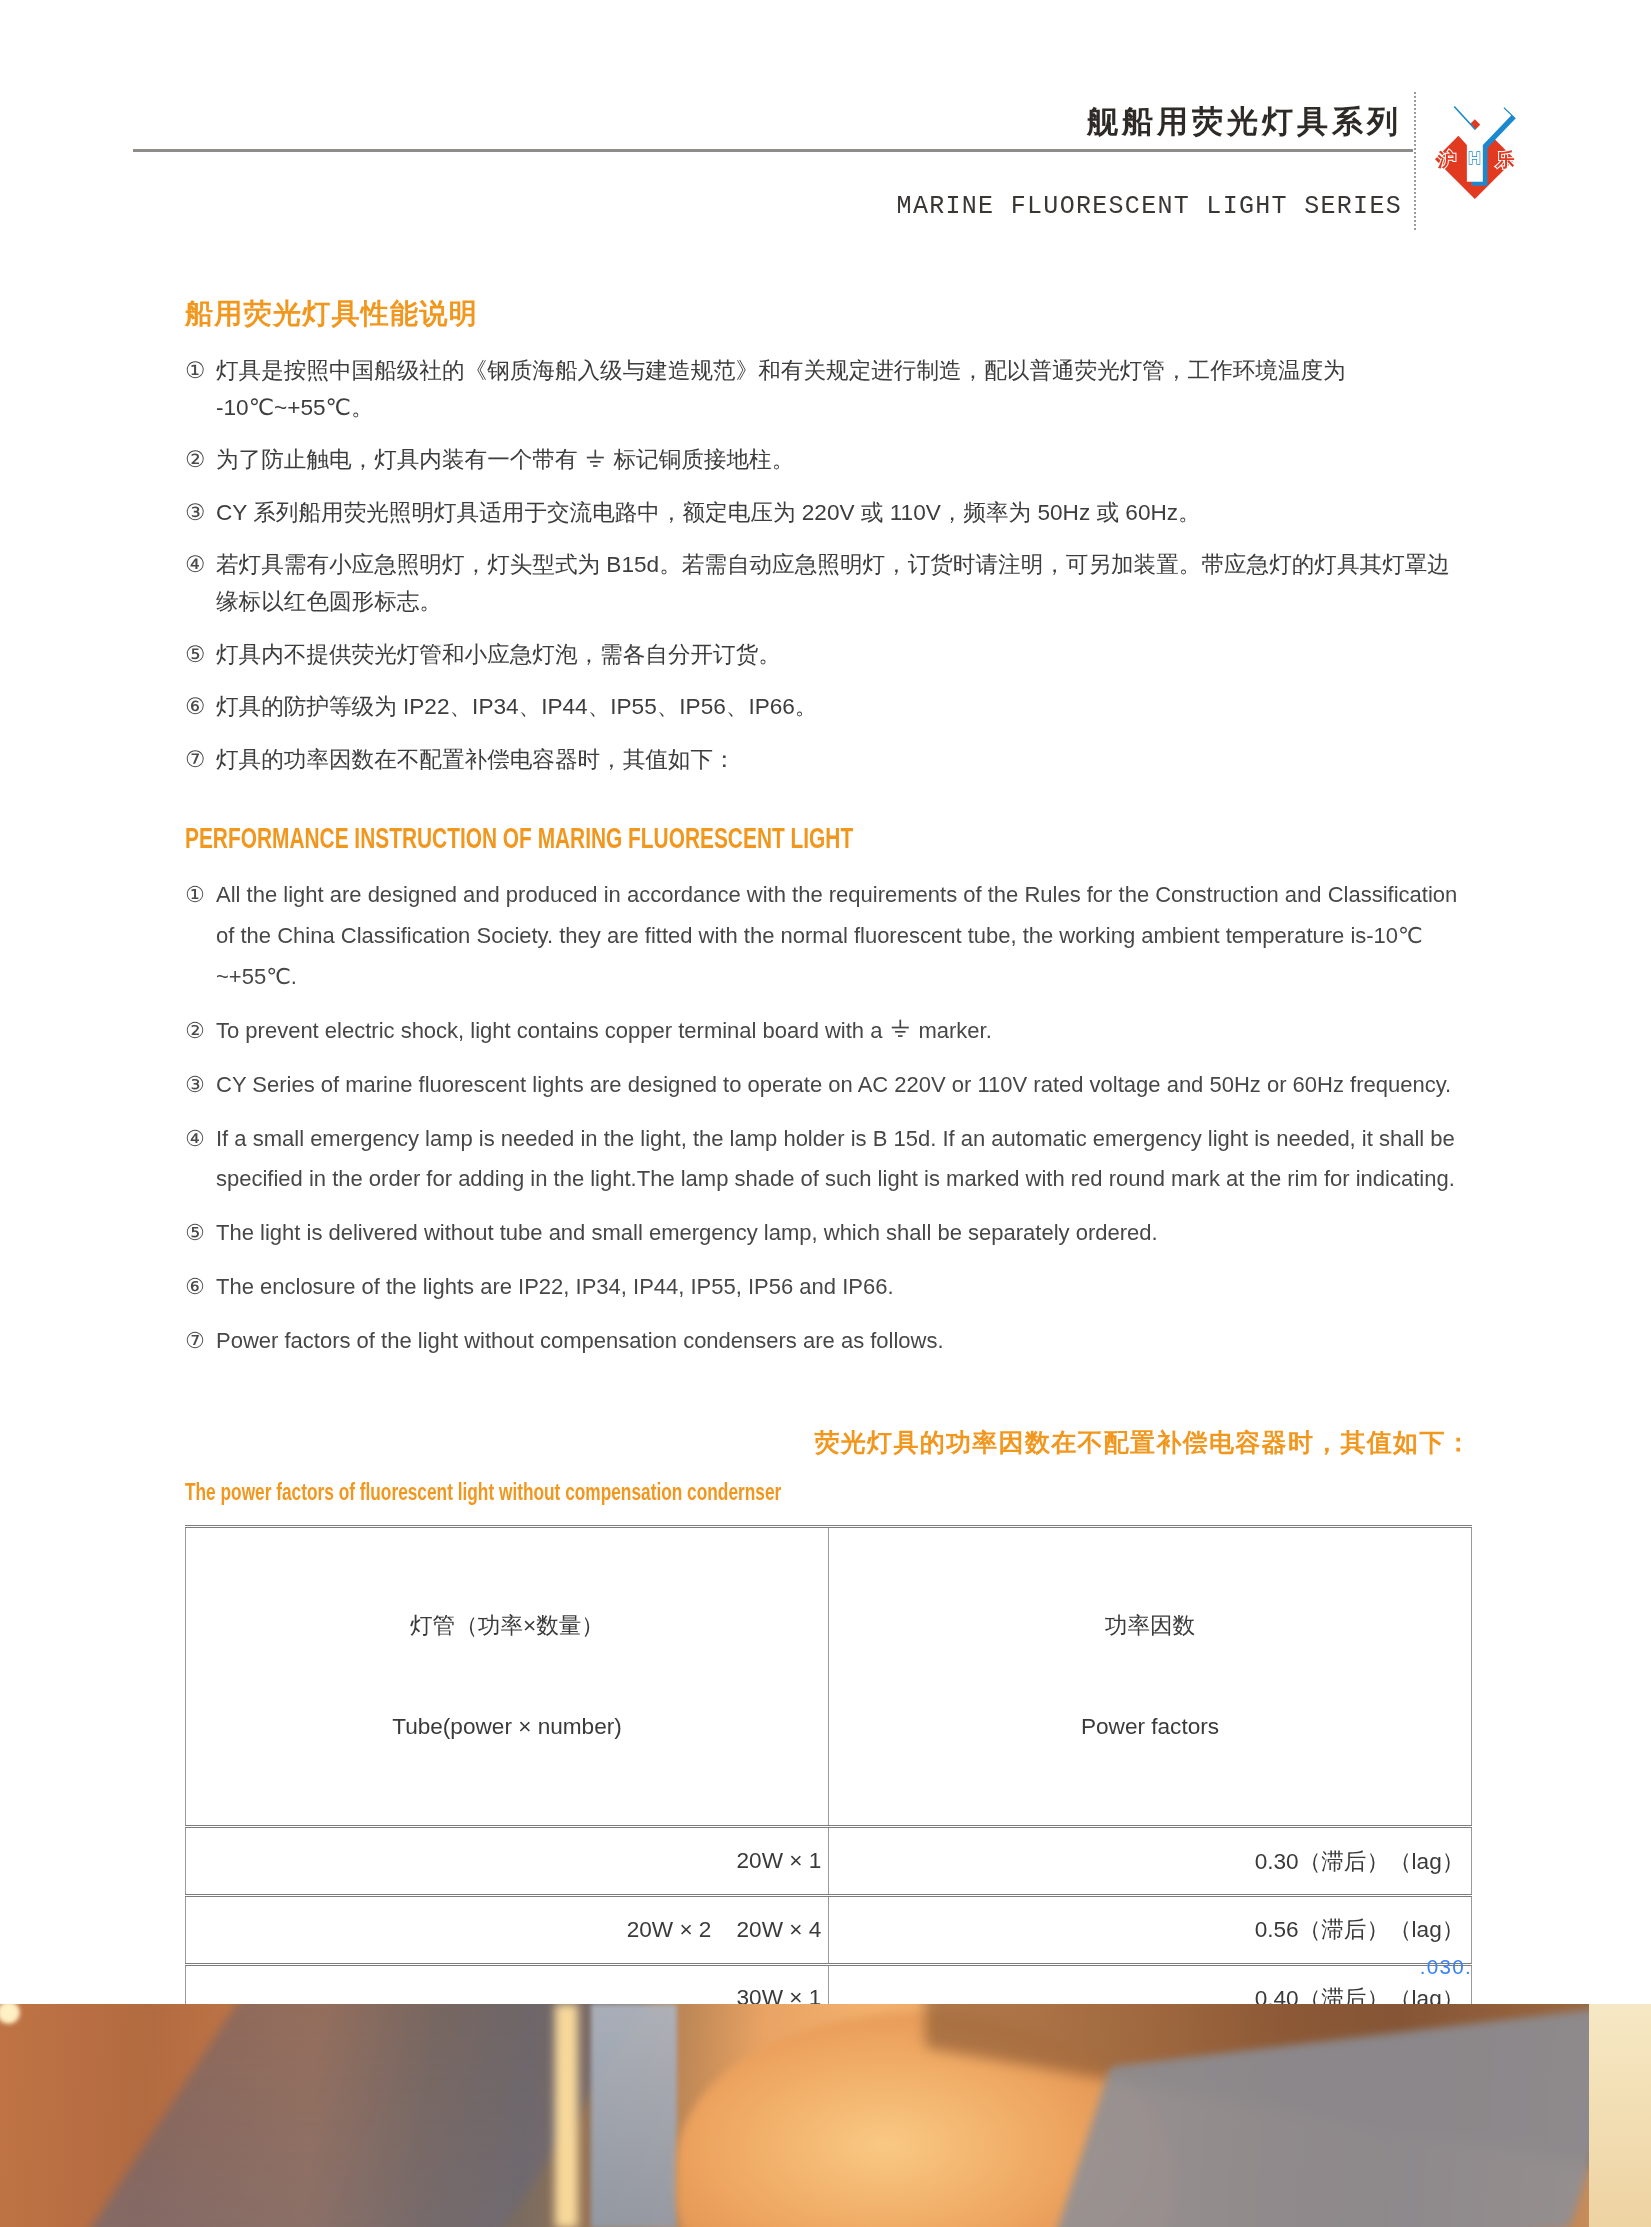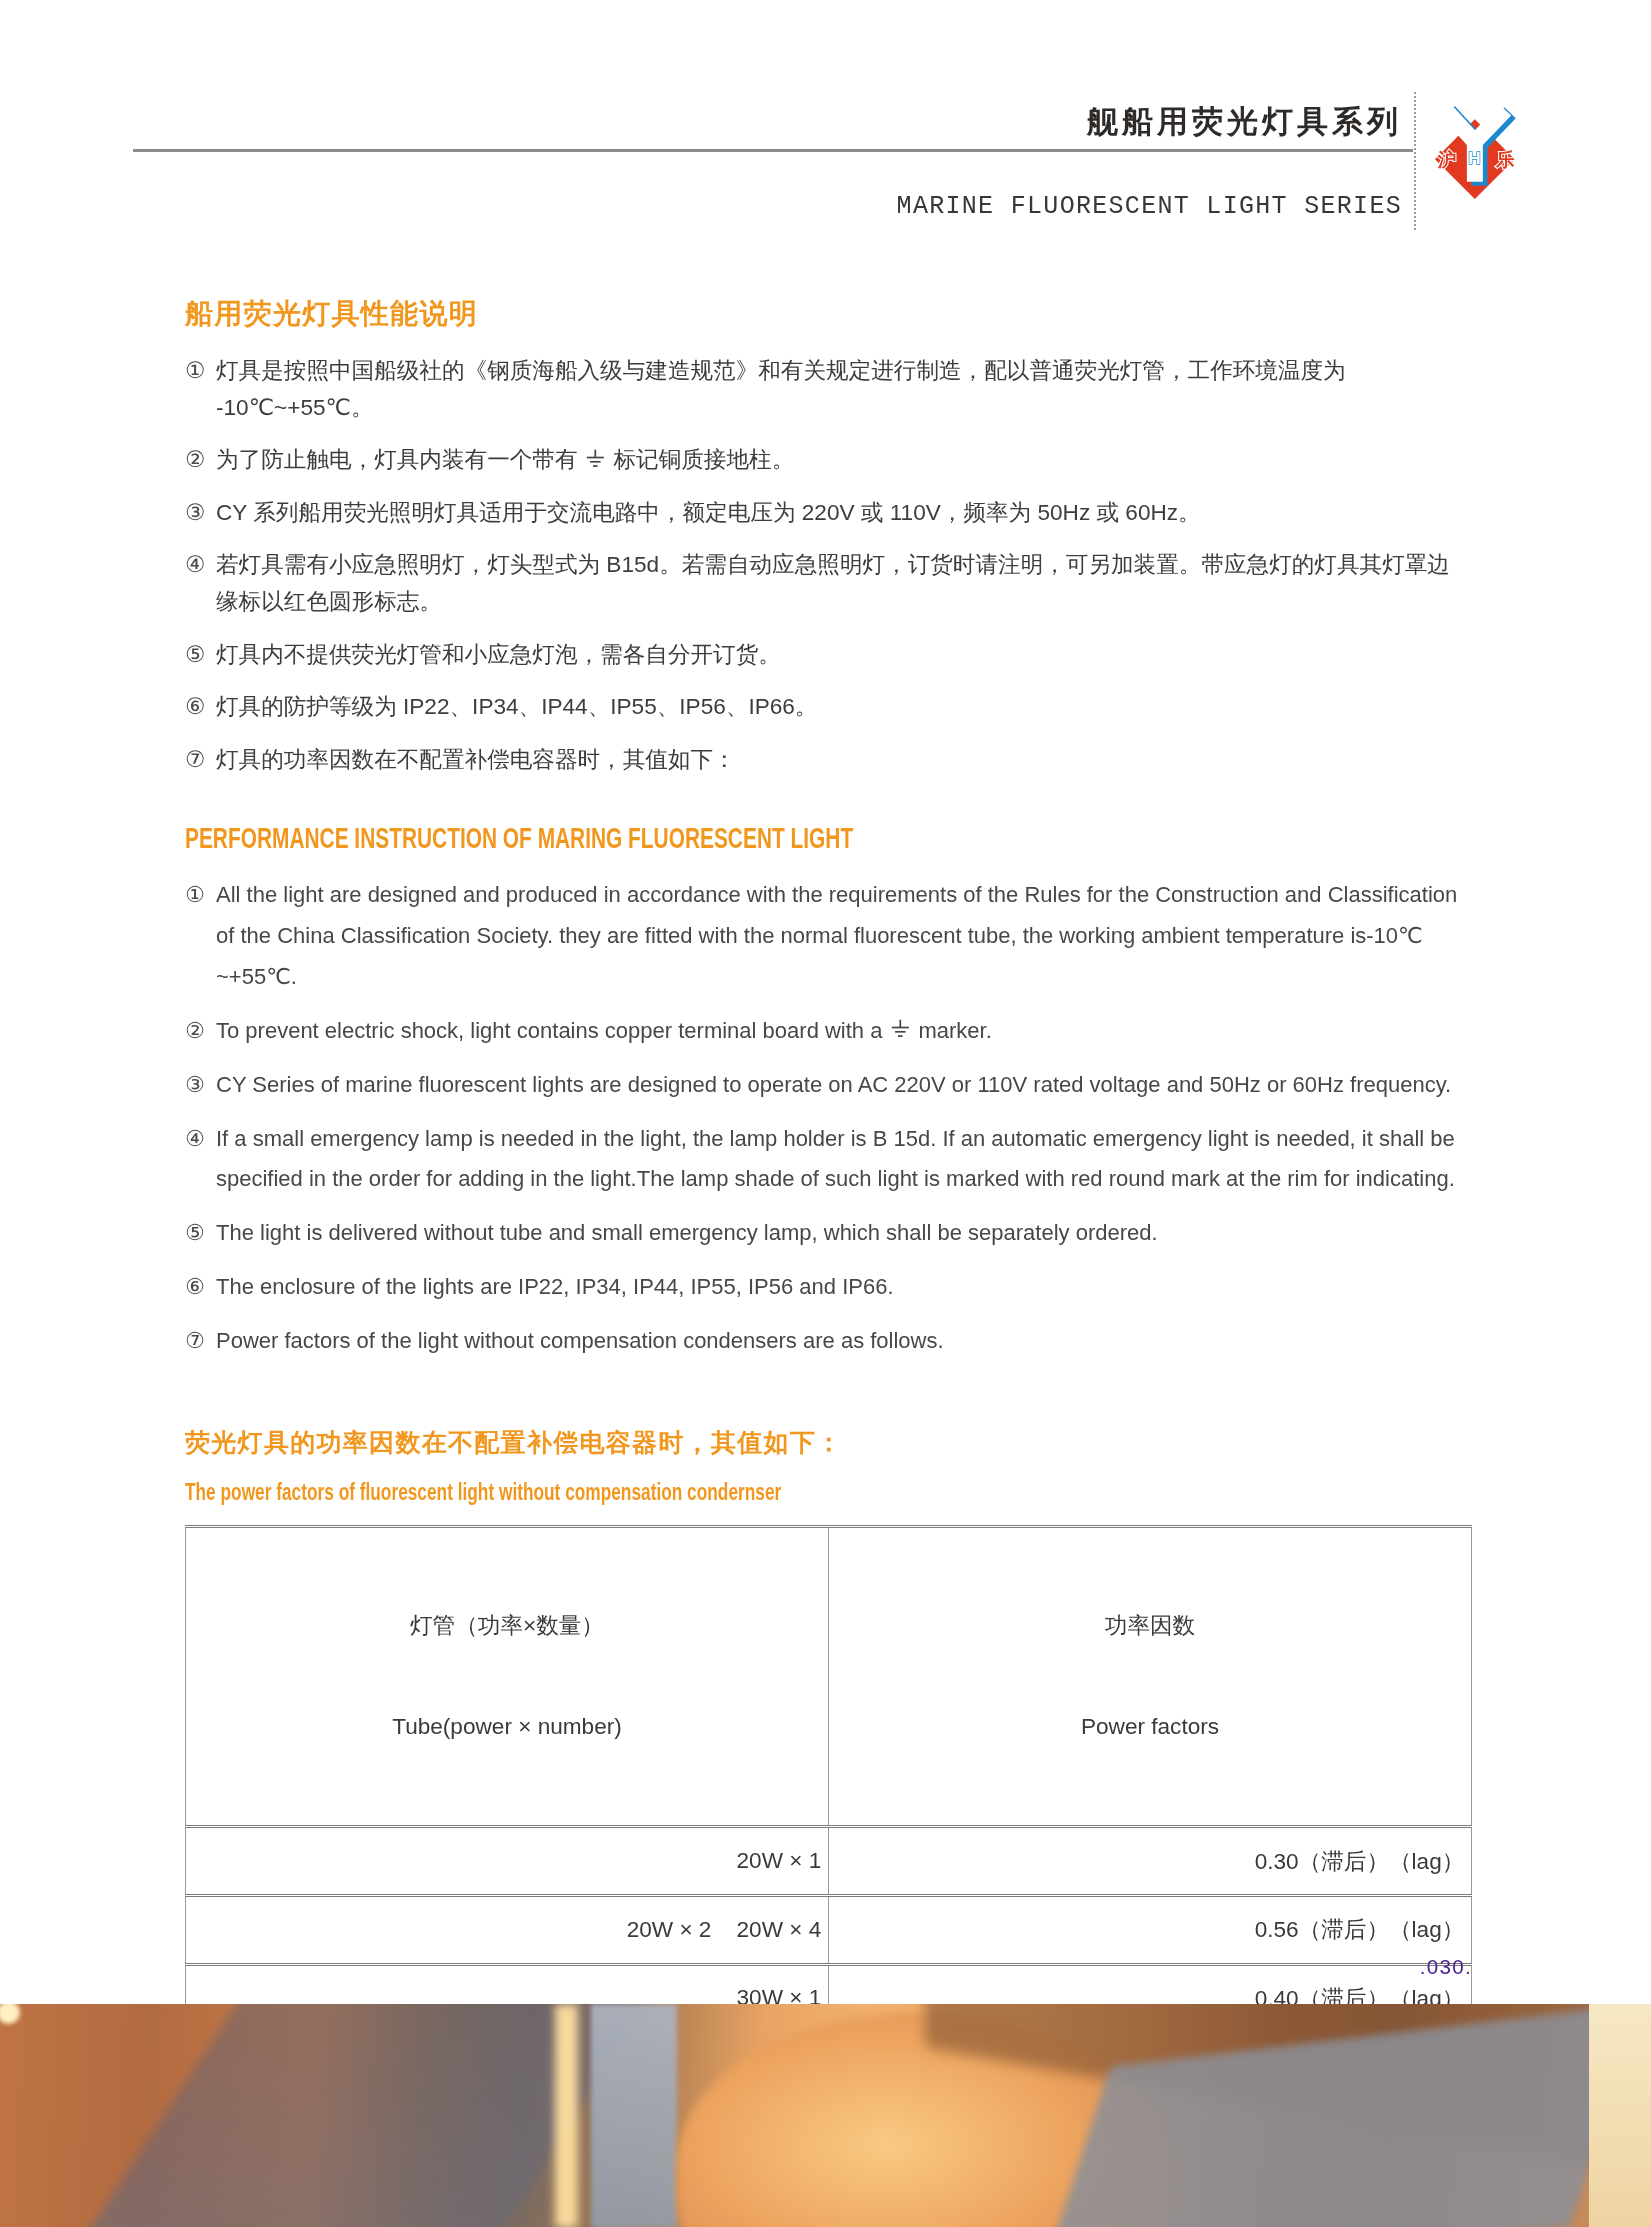--- a/index.html
+++ b/index.html
@@ -35,35 +35,35 @@
   .pitem .num{position:absolute;left:0;top:0;color:#4a4a4a;}
   .list-en .pitem{font-size:22px;line-height:1.85;margin-bottom:13.3px;color:#474747;}
   .sec-title-en-wrap{margin:44px 0 0 0;}
   .cond{
     display:inline-block;transform:scaleX(0.72);transform-origin:left center;
     font-size:29px;font-weight:700;color:#F2971E;letter-spacing:0;white-space:nowrap;
   }
   .ground-icon{display:inline-block;vertical-align:-2.7px;margin:0 6.7px;}
 
   
-  .sub-cn{margin:64px 0 0 0;font-size:25px;font-weight:700;color:#F2971E;letter-spacing:1.3px;}
+  .sub-cn{margin:64px 0 0 0;font-size:25px;font-weight:700;color:#F2971E;letter-spacing:1.3px;text-align:right;}
   .sub-en-wrap{margin:19px 0 0 0;}
   .sub-en{font-size:24px;}
   .pf-table{width:100%;border-collapse:collapse;margin-top:18.6px;}
   .pf-table th,.pf-table td{
     border-left:1.3px solid #9a9a9a;border-right:1.3px solid #9a9a9a;
     border-top:3.3px double #7c7c7c;border-bottom:3.3px double #7c7c7c;
     text-align:center;font-weight:400;color:#3a3a3a;white-space:pre-wrap;
   }
   .pf-table th{padding:13.3px 6.7px;font-size:22.6px;line-height:1.5;}
   .pf-table td{padding:17.3px 6.7px;font-size:22.6px;text-align:right;}
   .pf-table col.c1{width:50%;}
 
   
-  .pagenum{position:absolute;right:180px;top:1955px;font-size:20.6px;color:#4c1d95;letter-spacing:1.3px;}
+  .pagenum{position:absolute;right:180px;top:1955px;font-size:20.6px;color:#3b82f6;letter-spacing:1.3px;}
 
   
   .footer-photo{position:absolute;left:0;top:2004px;width:1652px;height:224px;overflow:hidden;background:#c07445;}
   .footer-photo .fp{position:absolute;}
   .fp-base{inset:0;background:linear-gradient(93deg,
     #c07445 0%, #b26a40 9%, #c77c48 19%, #8f6d50 26%, #7a6b60 32%,
     #a97a4f 39%, #e9a364 46%, #f2b06d 52%, #eea765 61%, #d18c53 69%,
     #a86b41 77%, #96613e 84%, #b5794a 91%, #d49a63 100%);}
   .fp-darkdiag{left:9%;top:-25%;width:25%;height:170%;background:linear-gradient(180deg,rgba(92,92,110,.45),rgba(108,108,124,.7));transform:skewX(-33deg);filter:blur(6px);}
   .fp-streak{left:33.6%;top:0;width:1.4%;height:100%;background:#ffdf9e;filter:blur(4.7px);opacity:.95;}

